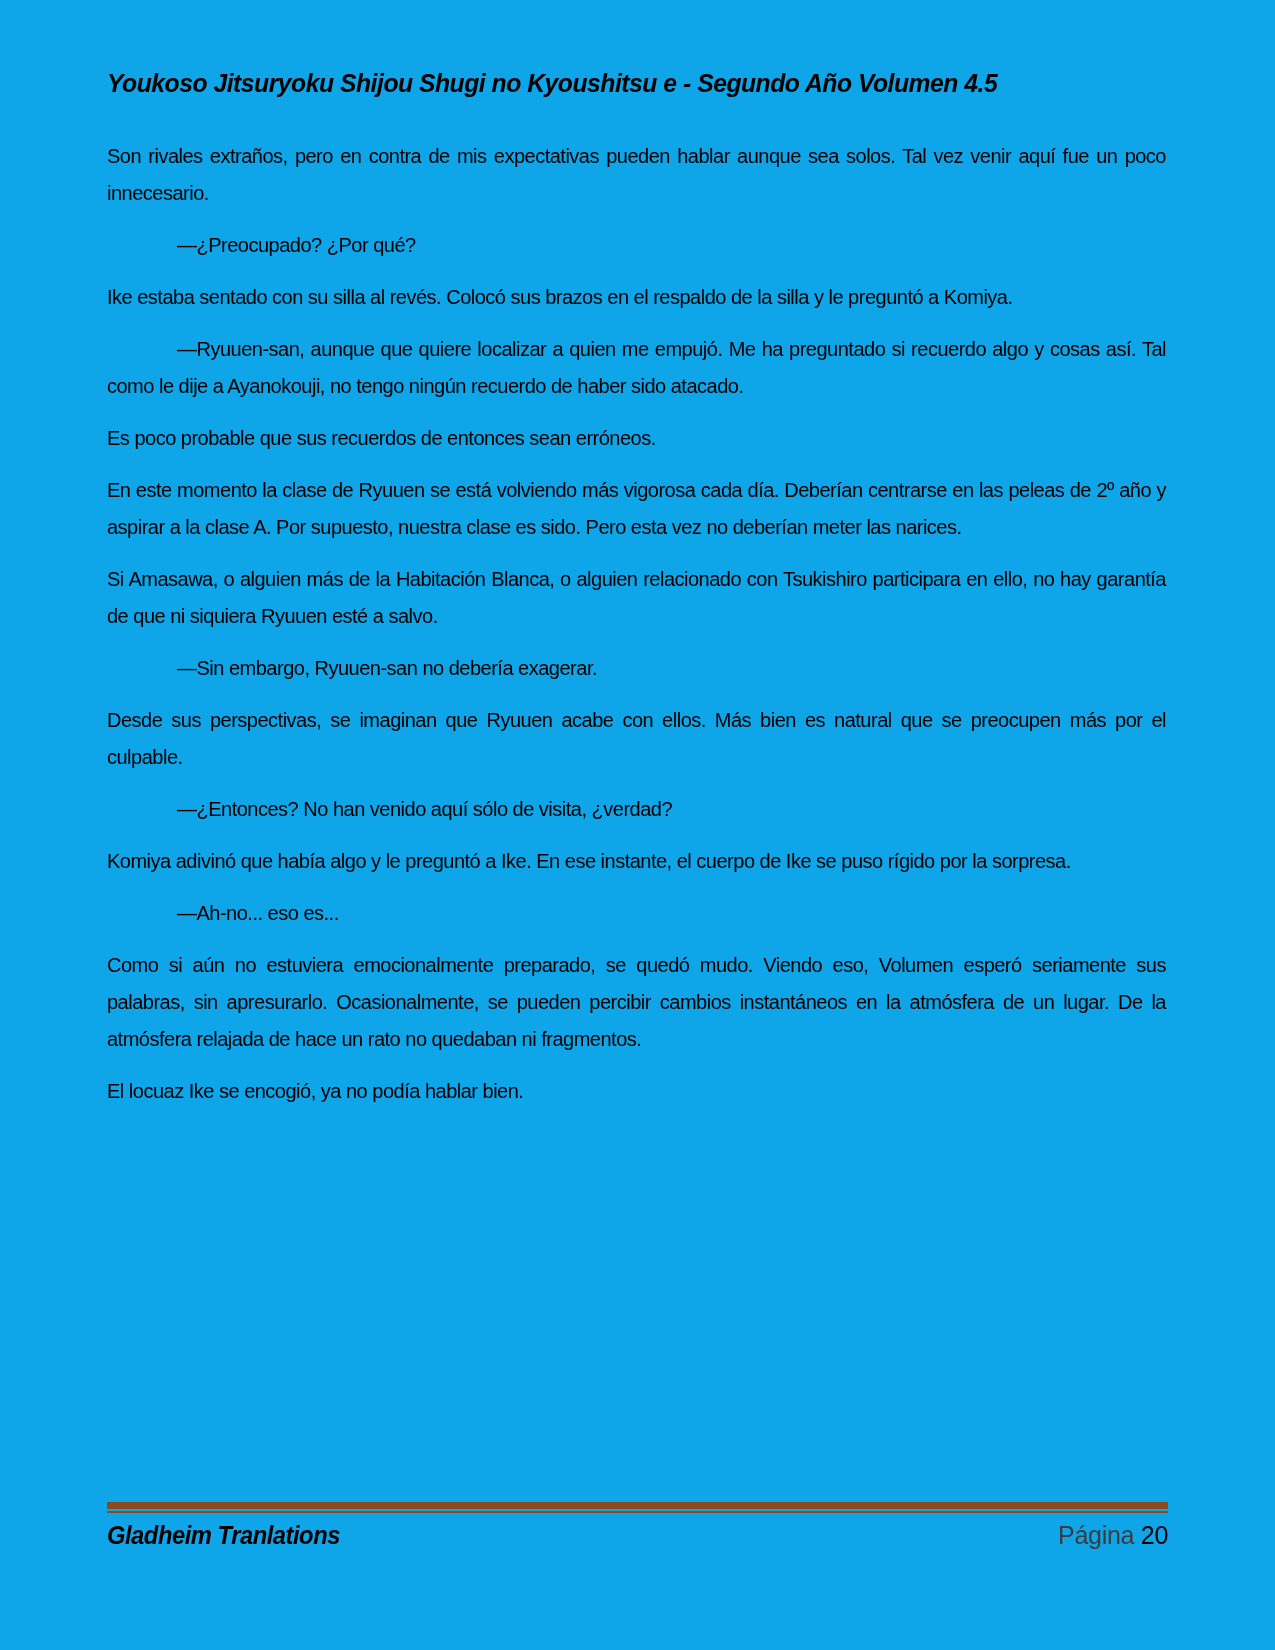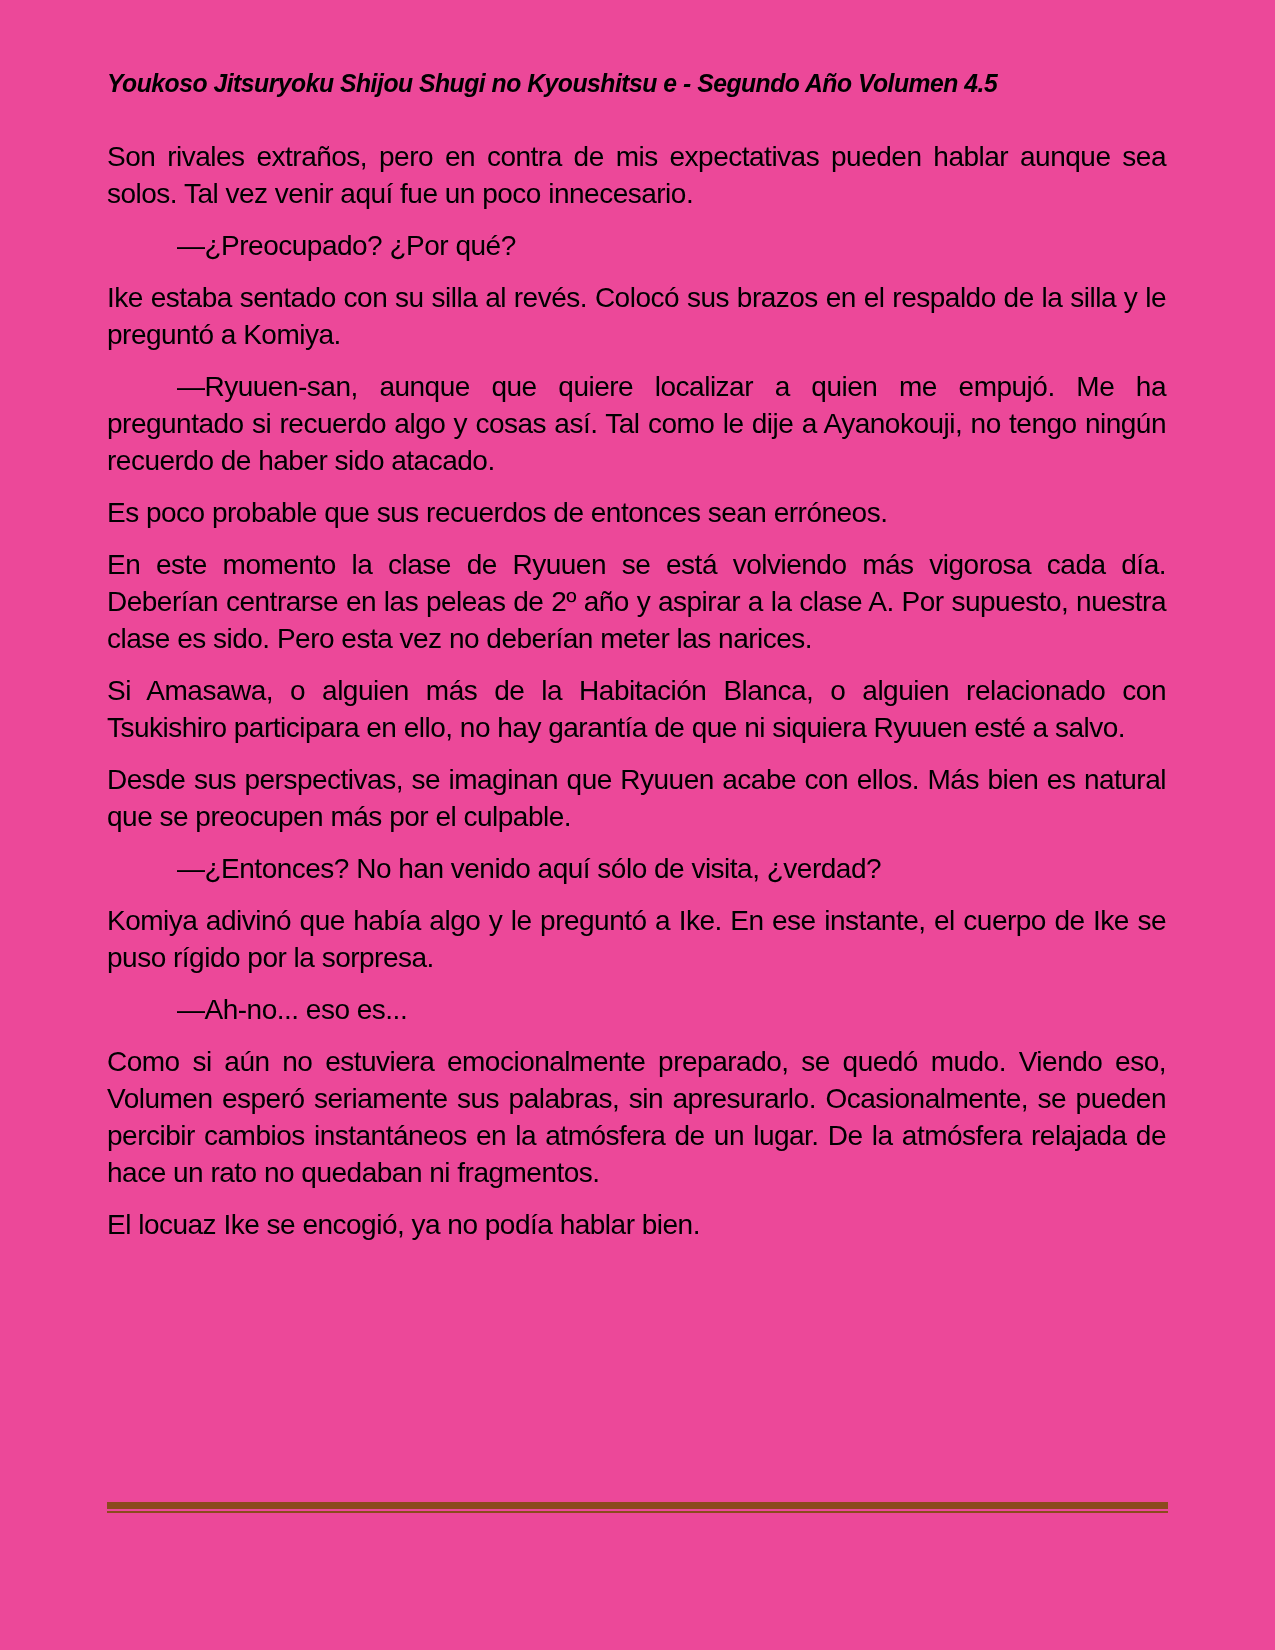--- a/index.html
+++ b/index.html
@@ -4,21 +4,21 @@
 <style>
   html, body {
     margin: 0;
     padding: 0;
     background: #e8e8e8;
   }
   .page {
     position: relative;
     width: 1275px;
     height: 1650px;
-    background: #ec4899;
+    background: #0ea5e9;
     overflow: hidden;
     font-family: "Liberation Sans", sans-serif;
     color: #000000;
   }
   .doc-header {
     position: absolute;
     top: 68px;
     left: 107px;
     right: 107px;
   }
@@ -32,21 +32,21 @@
     white-space: nowrap;
   }
   .doc-body {
     position: absolute;
     top: 138px;
     left: 107px;
     width: 1059px;
   }
   .doc-body p {
     margin: 0 0 15px 0;
-    font-size: 28px;
+    font-size: 20px;
     line-height: 37px;
     letter-spacing: -0.5px;
     text-align: justify;
   }
   .doc-body p.dialogue {
     text-indent: 70px;
   }
   .footer-rule {
     position: absolute;
     left: 107px;
@@ -98,24 +98,32 @@
 
   <main class="doc-body">
 
   <p class="normal">Son rivales extraños, pero en contra de mis expectativas pueden hablar aunque sea solos. Tal vez venir aquí fue un poco innecesario.</p>
       <p class="dialogue">—¿Preocupado? ¿Por qué?</p>
       <p class="normal">Ike estaba sentado con su silla al revés. Colocó sus brazos en el respaldo de la silla y le preguntó a Komiya.</p>
       <p class="dialogue">—Ryuuen-san, aunque que quiere localizar a quien me empujó. Me ha preguntado si recuerdo algo y cosas así. Tal como le dije a Ayanokouji, no tengo ningún recuerdo de haber sido atacado.</p>
       <p class="normal">Es poco probable que sus recuerdos de entonces sean erróneos.</p>
       <p class="normal">En este momento la clase de Ryuuen se está volviendo más vigorosa cada día. Deberían centrarse en las peleas de 2º año y aspirar a la clase A. Por supuesto, nuestra clase es sido. Pero esta vez no deberían meter las narices.</p>
       <p class="normal">Si Amasawa, o alguien más de la Habitación Blanca, o alguien relacionado con Tsukishiro participara en ello, no hay garantía de que ni siquiera Ryuuen esté a salvo.</p>
+      <p class="dialogue">—Sin embargo, Ryuuen-san no debería exagerar.</p>
       <p class="normal">Desde sus perspectivas, se imaginan que Ryuuen acabe con ellos. Más bien es natural que se preocupen más por el culpable.</p>
       <p class="dialogue">—¿Entonces? No han venido aquí sólo de visita, ¿verdad?</p>
       <p class="normal">Komiya adivinó que había algo y le preguntó a Ike. En ese instante, el cuerpo de Ike se puso rígido por la sorpresa.</p>
       <p class="dialogue">—Ah-no... eso es...</p>
       <p class="normal">Como si aún no estuviera emocionalmente preparado, se quedó mudo. Viendo eso, Volumen esperó seriamente sus palabras, sin apresurarlo. Ocasionalmente, se pueden percibir cambios instantáneos en la atmósfera de un lugar. De la atmósfera relajada de hace un rato no quedaban ni fragmentos.</p>
       <p class="normal">El locuaz Ike se encogió, ya no podía hablar bien.</p>
     </main>
 
   <div class="footer-rule" style="border-color: rgb(139, 74, 30);"></div>
 
+  <footer class="doc-footer">
+    <div class="footer-brand">Gladheim Tranlations</div>
+    <div class="footer-page">
+      <span class="label">Página</span>
+      <span class="number">20</span>
+    </div>
+  </footer>
 
 </div>
 
 </body></html>

